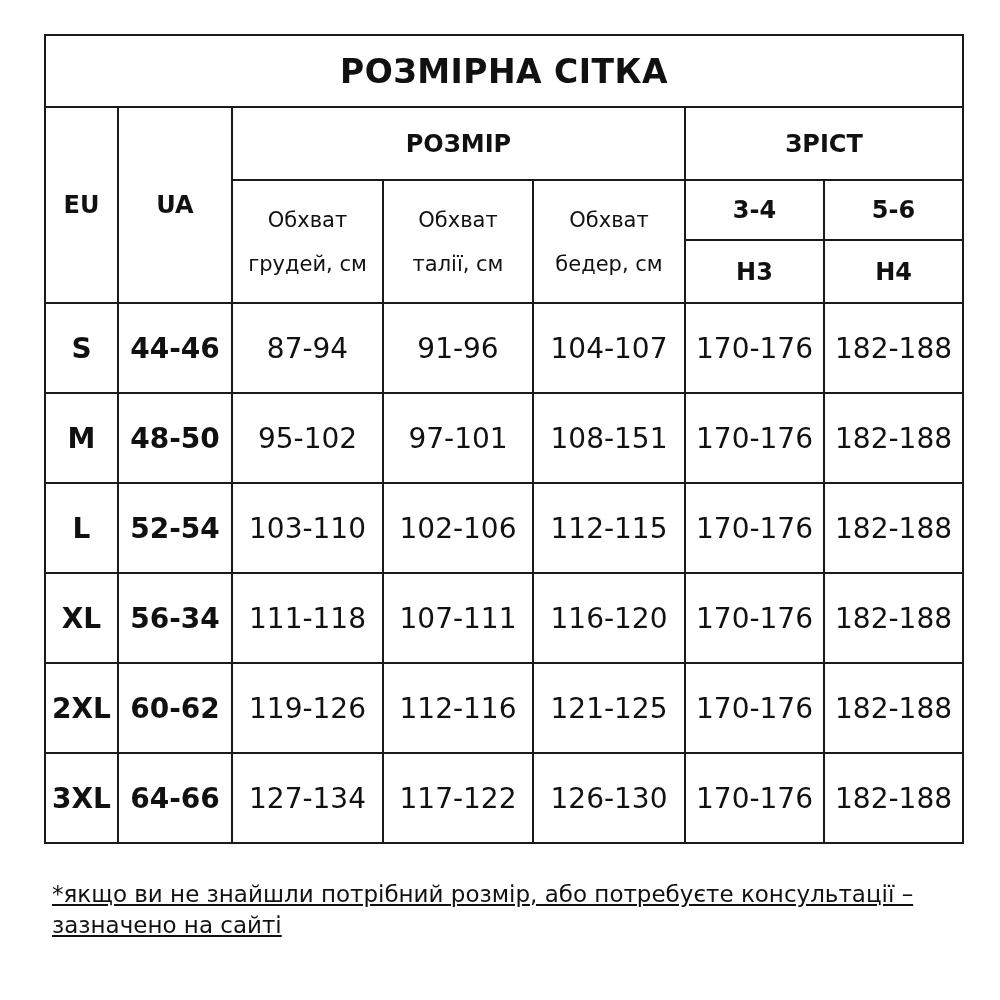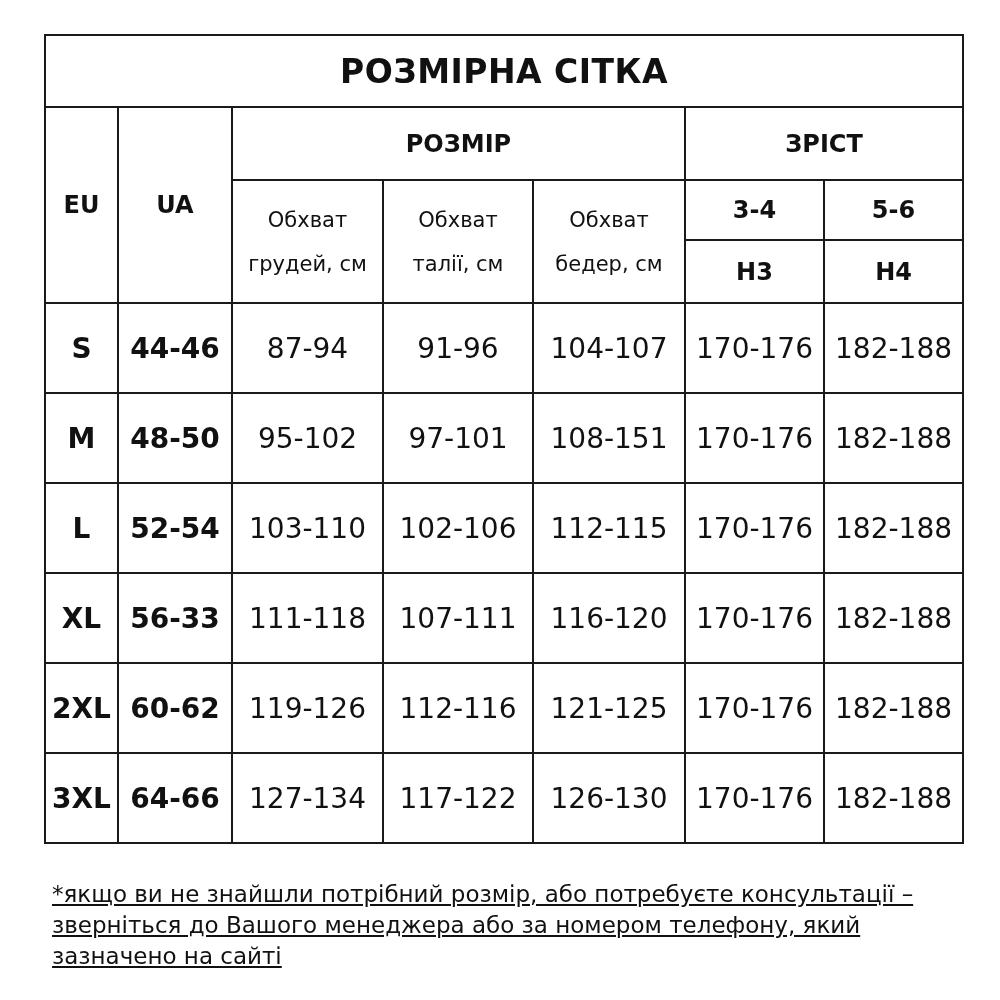--- a/index.html
+++ b/index.html
@@ -85,21 +85,21 @@
     <td class="eu">L</td>
     <td class="ua">52-54</td>
     <td>103-110</td>
     <td>102-106</td>
     <td>112-115</td>
     <td>170-176</td>
     <td>182-188</td>
   </tr>
   <tr class="row">
     <td class="eu">XL</td>
-    <td class="ua">56-33</td>
+    <td class="ua">56-34</td>
     <td>111-118</td>
     <td>107-111</td>
     <td>116-120</td>
     <td>170-176</td>
     <td>182-188</td>
   </tr>
   <tr class="row">
     <td class="eu">2XL</td>
     <td class="ua">60-62</td>
     <td>119-126</td>
@@ -115,15 +115,14 @@
     <td>117-122</td>
     <td>126-130</td>
     <td>170-176</td>
     <td>182-188</td>
   </tr>
 </tbody>
   </table>
 
 <div class="footnote">
   <div>*якщо ви не знайшли потрібний розмір, або потребуєте консультації –</div>
-  <div>зверніться до Вашого менеджера або за номером телефону, який</div>
   <div>зазначено на сайті</div>
 </div>
 
 </body></html>

